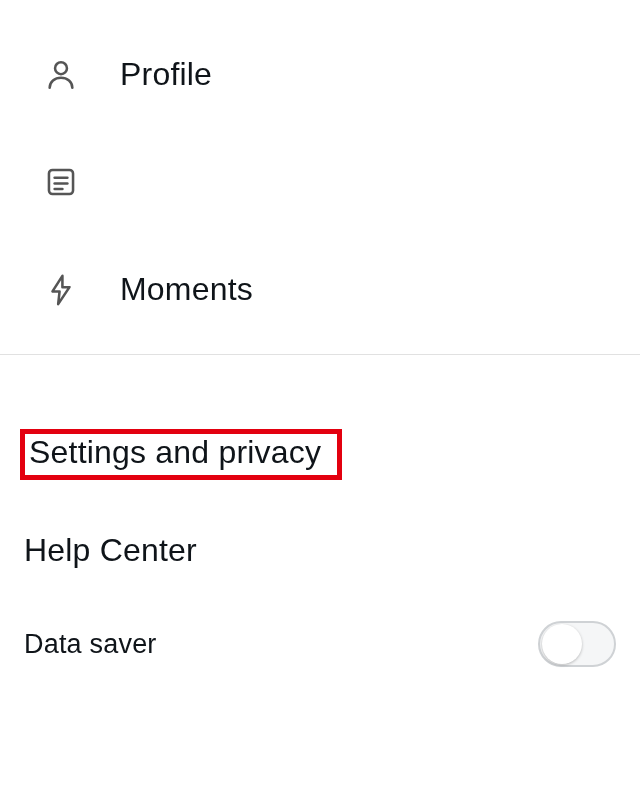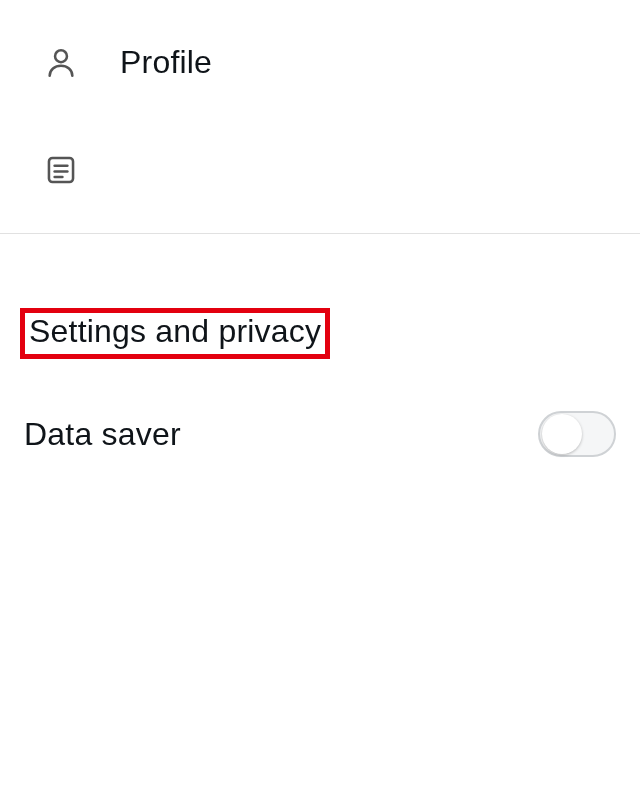--- a/index.html
+++ b/index.html
@@ -1,17 +1,17 @@
 <!DOCTYPE html>
 <html><head>
   <meta charset="utf-8">
   <style>
     * { box-sizing: border-box; margin: 0; padding: 0; }
     html, body { width: 640px; height: 806px; background: #fff; font-family: -apple-system, Helvetica, Arial, sans-serif; color: #0f1419; }
-    .menu-top { padding-top: 8px; }
+    .menu-top { padding-top: 20px; }
     .menu-item {
       display: flex;
       align-items: center;
       padding: 36px 0 36px 44px;
       cursor: pointer;
     }
     .menu-item .icon {
       width: 34px;
       height: 34px;
       flex: 0 0 34px;
@@ -40,32 +40,32 @@
       cursor: pointer;
     }
     .bottom-item .label {
       font-size: 32px;
       font-weight: 400;
       letter-spacing: 0.2px;
     }
     .highlighted {
       border: 5px solid #e3000f;
       display: inline-block;
-      padding: 0 4px 4px 4px;
+      padding: 0 16px 4px 4px;
       margin-left: -4px;
     }
     .data-saver-row {
       padding: 26px 0 0 24px;
       display: flex;
       align-items: center;
       justify-content: space-between;
       cursor: default;
     }
     .data-saver-row .label {
-      font-size: 32px;
+      font-size: 27px;
       font-weight: 400;
       letter-spacing: 0.2px;
       text-align: right;
     }
     .toggle {
       position: relative;
       width: 78px;
       height: 46px;
       margin-right: 24px;
       cursor: pointer;
@@ -109,33 +109,44 @@
       <svg width="34" height="34" viewBox="0 0 24 24" fill="none" stroke="#555" stroke-width="1.8">
         <rect x="3.5" y="3.5" width="17" height="17" rx="2.5"></rect>
         <line x1="7.5" y1="9" x2="16.5" y2="9" stroke-linecap="round"></line>
         <line x1="7.5" y1="13" x2="16.5" y2="13" stroke-linecap="round"></line>
         <line x1="7.5" y1="17" x2="13" y2="17" stroke-linecap="round"></line>
       </svg>
     </span>
   </div>
 
 
+  <div class="menu-item">
+    <span class="icon">
+      <svg width="34" height="34" viewBox="0 0 24 24" fill="none" stroke="#555" stroke-width="1.8">
+        <path d="M13 2 L6 13 L11 13 L10 22 L18 10 L13 10 Z" stroke-linejoin="round"></path>
+      </svg>
+    </span>
+    <span class="label">Moments</span>
+  </div>
 
 </div>
 
 <div class="divider"></div>
 
 <div class="menu-bottom">
 
   <div class="bottom-item">
     <span class="highlighted">
       <span class="label">Settings and privacy</span>
     </span>
   </div>
 
+  <div class="bottom-item">
+    <span class="label">Help Center</span>
+  </div>
 
   <div class="data-saver-row">
     <span class="label">Data saver</span>
     <span class="toggle">
       <span class="toggle-track"></span>
       <span class="toggle-knob"></span>
     </span>
   </div>
 
 </div>

